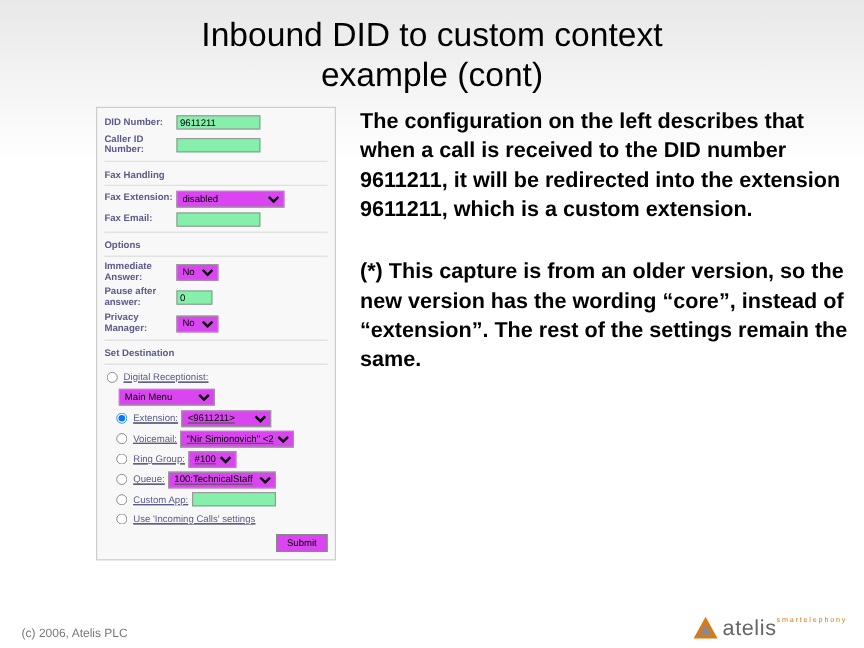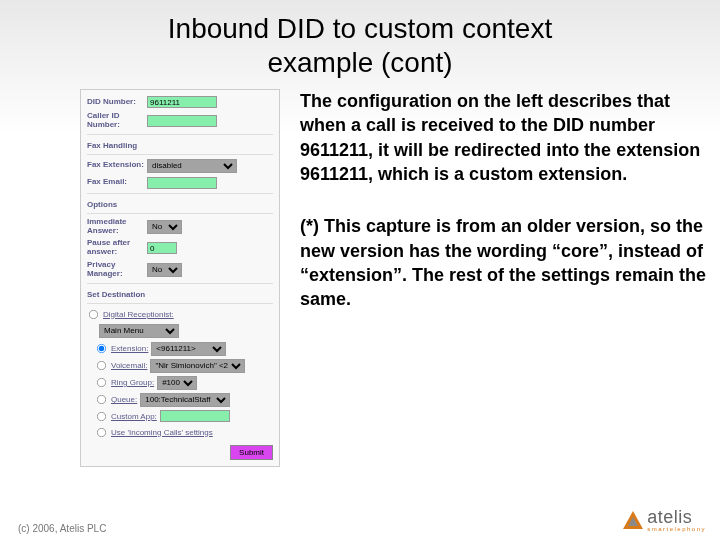--- a/index.html
+++ b/index.html
@@ -52,37 +52,38 @@
     border: 1px solid #999;
     font-size: 8px;
     padding: 0 2px;
     box-sizing: border-box;
     background: #86efac;
   }
   .panel select {
     height: 14px;
     border: 1px solid #999;
     font-size: 8px;
-    background: #a3a3a3;
+    background: #d946ef;
   }
   .section-head {
     font-weight: bold;
     color: #5a5a8a;
     margin: 6px 0 4px 0;
     font-size: 8px;
   }
   .panel hr {
     border: none;
     border-top: 1px solid #ddd;
     margin: 4px 0;
   }
   .radio-row {
     display: flex;
     align-items: center;
     margin-bottom: 3px;
+    text-decoration: underline;
   }
   .radio-row input[type="radio"] {
     margin: 0 3px 0 0;
     transform: scale(0.7);
   }
   .radio-row .rlbl {
     color: #5a5a8a;
     font-size: 8px;
     margin-right: 3px;
     text-decoration: underline;
@@ -138,21 +139,21 @@
     left: -5px;
     top: 6px;
     width: 0;
     height: 0;
     border-left: 5px solid transparent;
     border-right: 5px solid transparent;
     border-bottom: 9px solid #8a8a8a;
   }
   .logo-text {
     display: flex;
-    flex-direction: column;
+    flex-direction: row;
     line-height: 1;
   }
   .logo-name {
     font-size: 18px;
     color: #666;
     font-weight: 400;
     letter-spacing: 0.5px;
   }
   .logo-tag {
     font-size: 6px;

